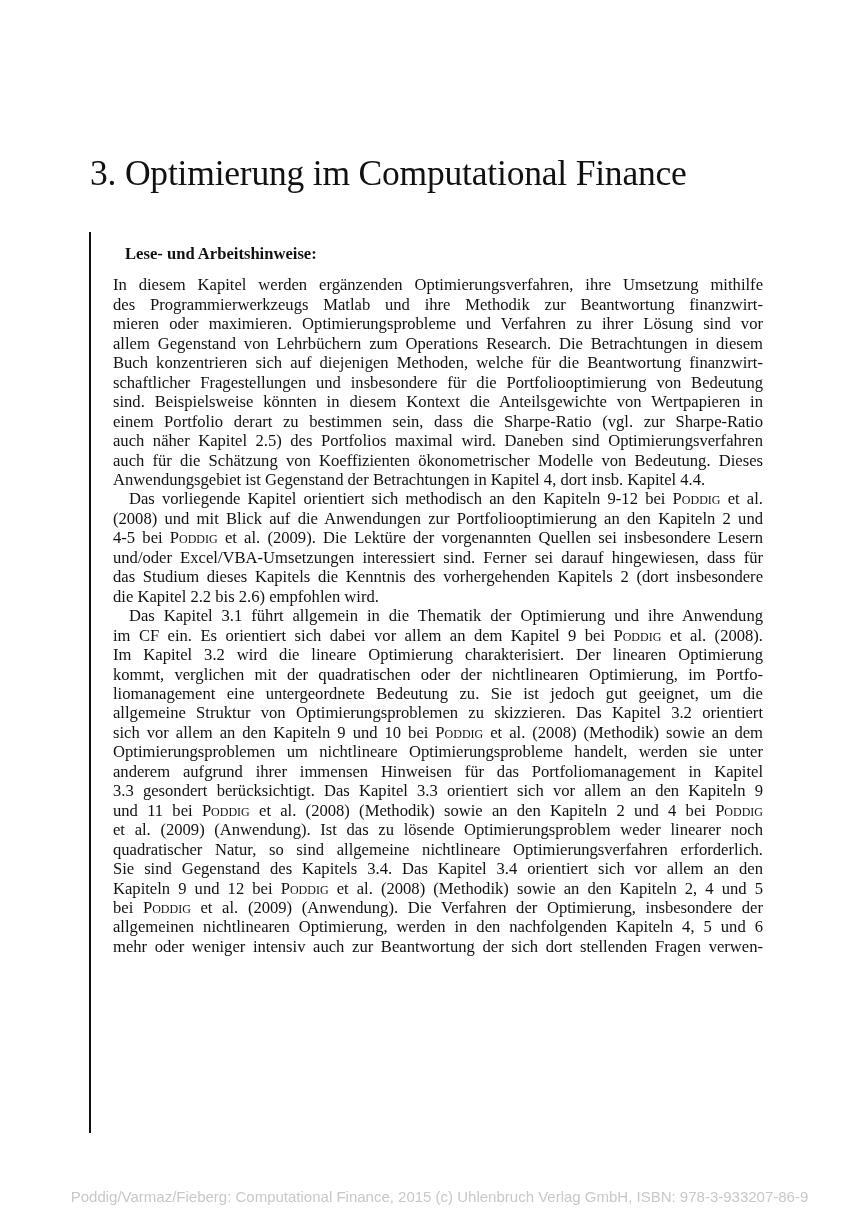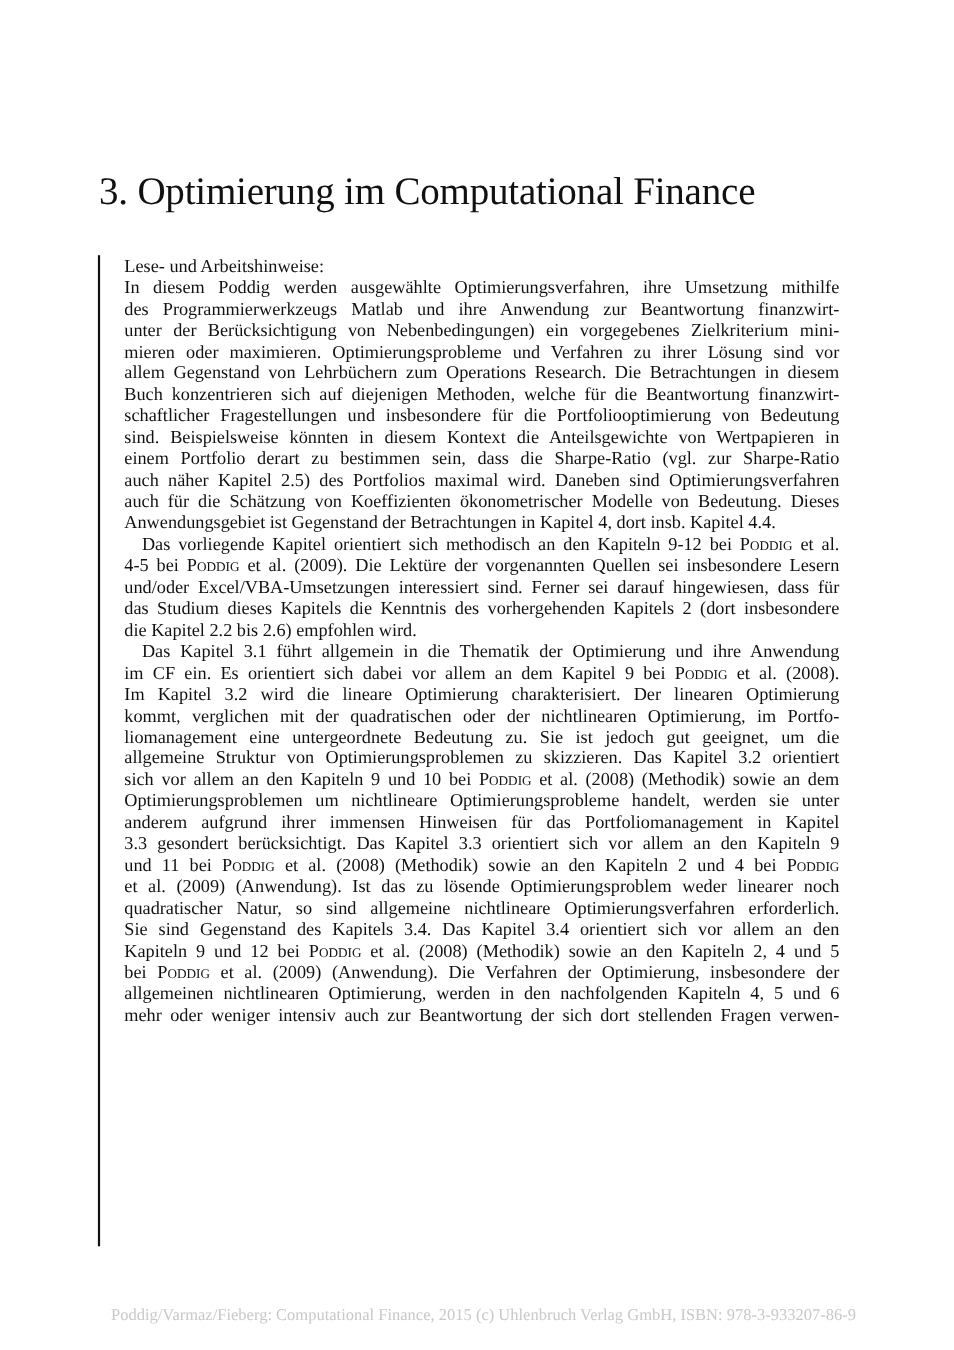--- a/index.html
+++ b/index.html
@@ -2,54 +2,54 @@
 <html><head>
 <meta charset="utf-8">
 <style>
   html, body { margin: 0; padding: 0; background: #ffffff; }
   body { width: 867px; height: 1227px; position: relative; overflow: hidden;
          font-family: "Liberation Serif", "DejaVu Serif", serif; color: #111; }
   .title { position: absolute; left: 90px; top: 152px; margin: 0;
            font-size: 35.5px; font-weight: normal; letter-spacing: -0.2px; white-space: nowrap; }
   .box-bar { position: absolute; left: 89px; top: 232px; width: 2px; height: 901px; background: #111; }
   .box { position: absolute; left: 113px; top: 232px; width: 650px; font-size: 16.6px; line-height: 19.45px; }
-  .box h2 { margin: 0; font-size: 16.6px; font-weight: normal; line-height: 19.45px; }
+  .box h2 { margin: 12px; font-size: 16.6px; font-weight: bold; line-height: 19.45px; }
   .box .line { display: block; text-align: justify; text-align-last: justify; white-space: nowrap; }
   .box .line.last { text-align-last: left; }
   .box .line.indent { text-indent: 16px; }
   .sc { font-variant: small-caps; }
   .footer { position: absolute; left: 0; right: 0; top: 1188px; text-align: center;
-            font-family: Liberation Serif, serif; font-size: 15px; color: #c8c8c8; white-space: nowrap; padding-left: 12px; }
+            font-family: Liberation Sans, sans-serif; font-size: 15px; color: #c8c8c8; white-space: nowrap; padding-left: 12px; }
 </style>
 </head>
 <body>
 
 <h1 class="title">3.  Optimierung im Computational Finance</h1>
 
 <div class="box-bar"></div>
 
 <div class="box">
   <h2>Lese- und Arbeitshinweise:</h2>
   <div id="paras">
       <div>
-        <span class="line">In diesem Poddig werden ausgewählte Optimierungsverfahren, ihre Umsetzung mithilfe</span>
-        <span class="line">des Programmierwerkzeugs Matlab und ihre Anwendung zur Beantwortung finanzwirt-</span>
-        <span class="line">unter der Berücksichtigung von Nebenbedingungen) ein vorgegebenes Zielkriterium mini-</span>
+        <span class="line">In diesem Kapitel werden ergänzenden Optimierungsverfahren, ihre Umsetzung mithilfe</span>
+        <span class="line">des Programmierwerkzeugs Matlab und ihre Methodik zur Beantwortung finanzwirt-</span>
         <span class="line">mieren oder maximieren. Optimierungsprobleme und Verfahren zu ihrer Lösung sind vor</span>
         <span class="line">allem Gegenstand von Lehrbüchern zum Operations Research. Die Betrachtungen in diesem</span>
         <span class="line">Buch konzentrieren sich auf diejenigen Methoden, welche für die Beantwortung finanzwirt-</span>
         <span class="line">schaftlicher Fragestellungen und insbesondere für die Portfoliooptimierung von Bedeutung</span>
         <span class="line">sind. Beispielsweise könnten in diesem Kontext die Anteilsgewichte von Wertpapieren in</span>
         <span class="line">einem Portfolio derart zu bestimmen sein, dass die Sharpe-Ratio (vgl. zur Sharpe-Ratio</span>
         <span class="line">auch näher Kapitel 2.5) des Portfolios maximal wird. Daneben sind Optimierungsverfahren</span>
         <span class="line">auch für die Schätzung von Koeffizienten ökonometrischer Modelle von Bedeutung. Dieses</span>
         <span class="line last">Anwendungsgebiet ist Gegenstand der Betrachtungen in Kapitel 4, dort insb. Kapitel 4.4.</span>
       </div>
       <div>
         <span class="line indent">Das vorliegende Kapitel orientiert sich methodisch an den Kapiteln 9-12 bei <span class="sc">Poddig</span> et al.</span>
+        <span class="line">(2008) und mit Blick auf die Anwendungen zur Portfoliooptimierung an den Kapiteln 2 und</span>
         <span class="line">4-5 bei <span class="sc">Poddig</span> et al. (2009). Die Lektüre der vorgenannten Quellen sei insbesondere Lesern</span>
         <span class="line">und/oder Excel/VBA-Umsetzungen interessiert sind. Ferner sei darauf hingewiesen, dass für</span>
         <span class="line">das Studium dieses Kapitels die Kenntnis des vorhergehenden Kapitels 2 (dort insbesondere</span>
         <span class="line last">die Kapitel 2.2 bis 2.6) empfohlen wird.</span>
       </div>
       <div>
         <span class="line indent">Das Kapitel 3.1 führt allgemein in die Thematik der Optimierung und ihre Anwendung</span>
         <span class="line">im CF ein. Es orientiert sich dabei vor allem an dem Kapitel 9 bei <span class="sc">Poddig</span> et al. (2008).</span>
         <span class="line">Im Kapitel 3.2 wird die lineare Optimierung charakterisiert. Der linearen Optimierung</span>
         <span class="line">kommt, verglichen mit der quadratischen oder der nichtlinearen Optimierung, im Portfo-</span>

